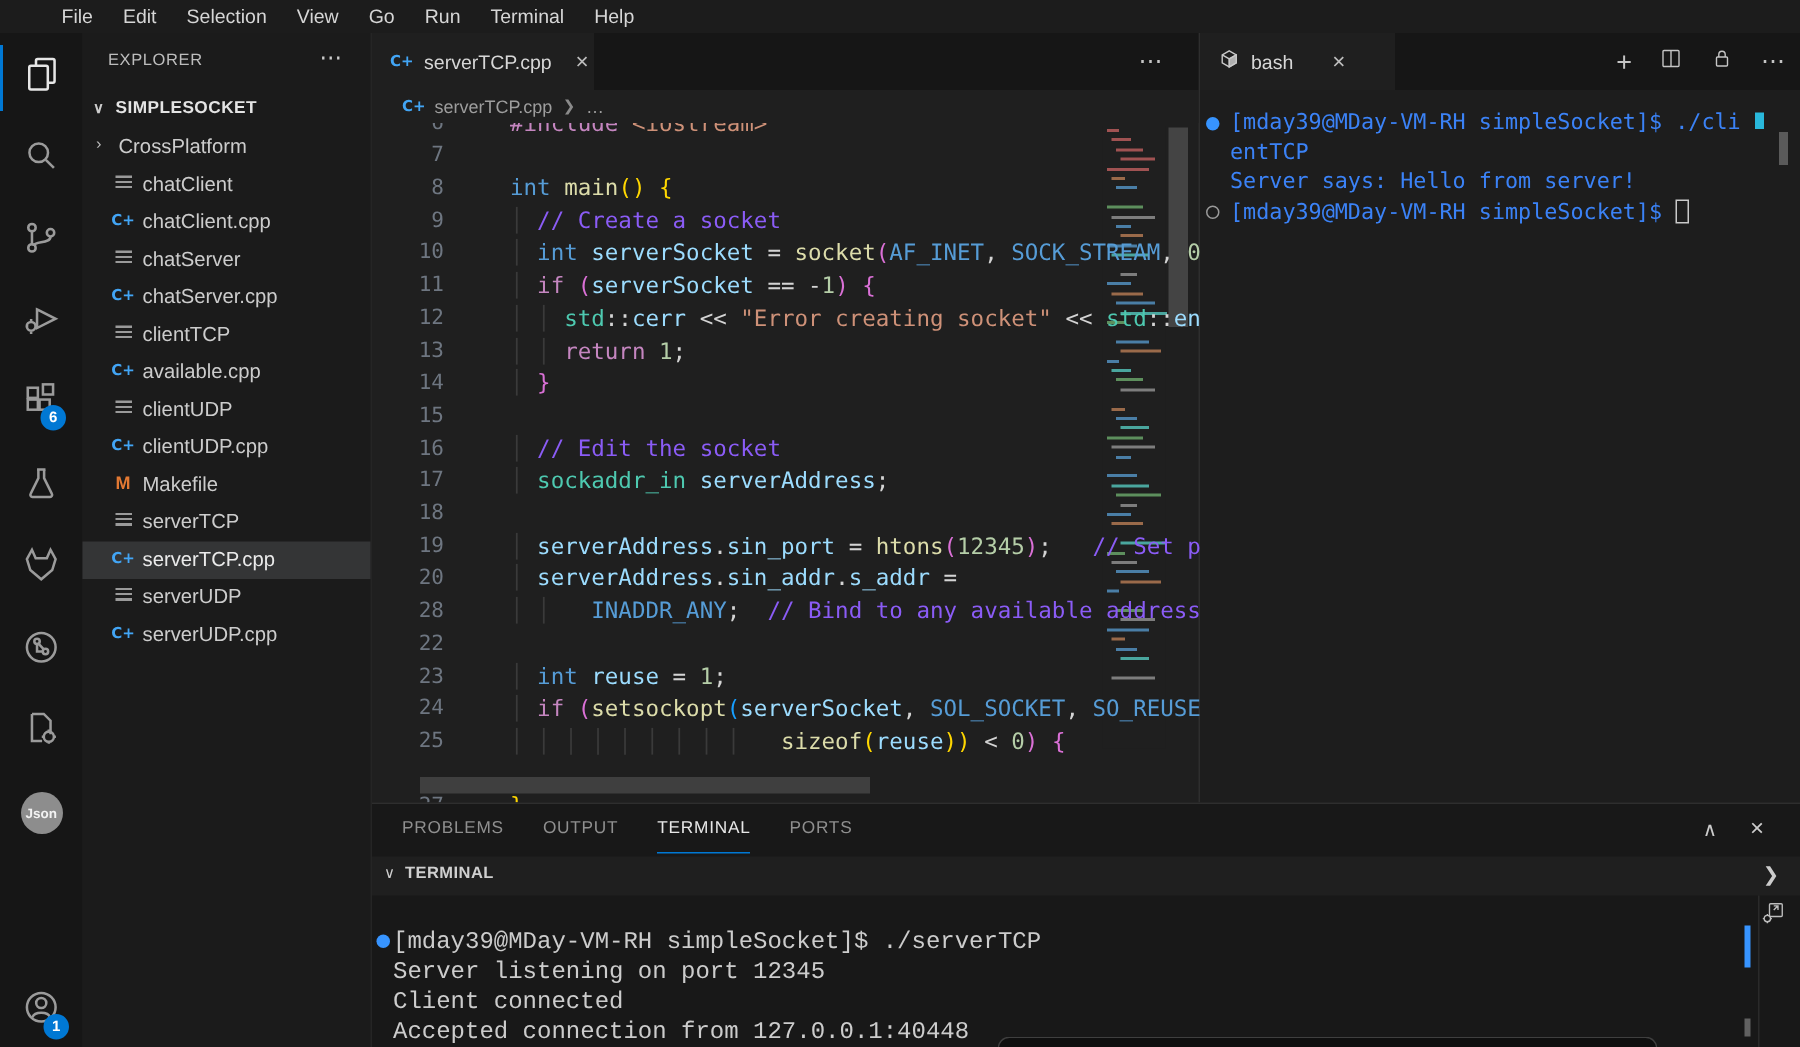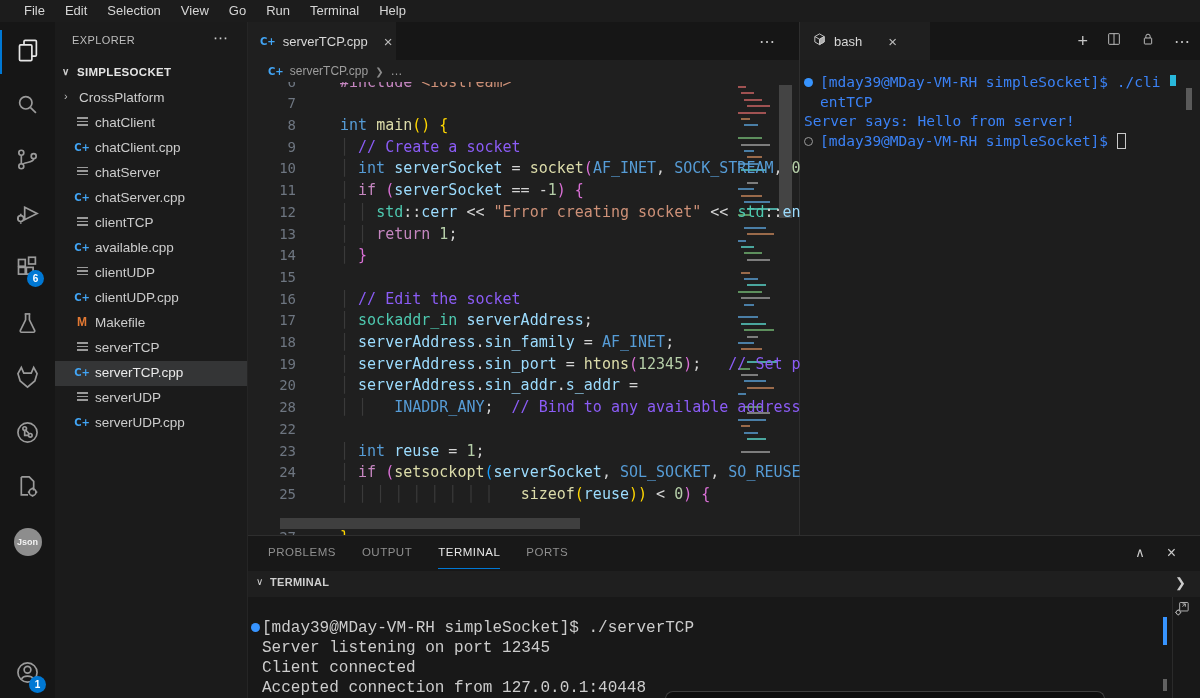--- a/index.html
+++ b/index.html
@@ -3,21 +3,21 @@
 <meta charset="utf-8">
 <style>
   * { margin:0; padding:0; box-sizing:border-box; }
   html,body { width:1200px; height:698px; background:#1f1f1f; overflow:hidden;
               font-family:"Liberation Sans", sans-serif; }
   .abs { position:absolute; }
   .app { position:relative; width:1200px; height:698px; background:#1f1f1f; }
 
   
   .titlebar { left:0; top:0; width:1200px; height:22px; background:#1c1c1c;
-              display:flex; align-items:center; padding-left:14px; }
+              display:flex; align-items:center; padding-left:31px; }
   .menu-item { color:#d6d6d6; font-size:13px; padding:0 10px; line-height:22px; cursor:default; }
 
   
   .activitybar { left:0; top:22px; width:55px; height:676px; background:#161616; }
   .ab-item { position:absolute; left:0; width:55px; height:44px; display:flex;
              align-items:center; justify-content:center; }
   .ab-item svg { stroke:#9b9b9b; fill:none; stroke-width:1.5; width:27px; height:27px; }
   .ab-item.active { border-left:2px solid #0078d4; }
   .ab-item.active svg { stroke:#e6e6e6; }
   .ab-badge { position:absolute; left:27px; top:22px; min-width:17px; height:17px;
@@ -413,21 +413,21 @@
         <div class="code-row" style="top: 32px;"><span class="gut">8</span><span class="ctext"><span class="tk-kw">int</span><span class="tk-pl"> </span><span class="tk-fn">main</span><span class="tk-b1">()</span><span class="tk-pl"> </span><span class="tk-b1">{</span></span></div>
         <div class="code-row" style="top: 53.7px;"><span class="gut">9</span><span class="ctext"><span class="tk-guide">│ </span><span class="tk-cmt">// Create a socket</span></span></div>
         <div class="code-row" style="top: 75.4px;"><span class="gut">10</span><span class="ctext"><span class="tk-guide">│ </span><span class="tk-kw">int</span><span class="tk-pl"> </span><span class="tk-var">serverSocket</span><span class="tk-pl"> = </span><span class="tk-fn">socket</span><span class="tk-b2">(</span><span class="tk-const">AF_INET</span><span class="tk-pl">, </span><span class="tk-const">SOCK_STREAM</span><span class="tk-pl">, </span><span class="tk-num">0</span><span class="tk-b2">)</span><span class="tk-pl">;</span></span></div>
         <div class="code-row" style="top: 97.1px;"><span class="gut">11</span><span class="ctext"><span class="tk-guide">│ </span><span class="tk-ctrl">if</span><span class="tk-pl"> </span><span class="tk-b2">(</span><span class="tk-var">serverSocket</span><span class="tk-pl"> == </span><span class="tk-pl">-</span><span class="tk-num">1</span><span class="tk-b2">)</span><span class="tk-pl"> </span><span class="tk-b2">{</span></span></div>
         <div class="code-row" style="top: 118.8px;"><span class="gut">12</span><span class="ctext"><span class="tk-guide">│ │ </span><span class="tk-type">std</span><span class="tk-pl">::</span><span class="tk-var">cerr</span><span class="tk-pl"> &lt;&lt; </span><span class="tk-str">"Error creating socket"</span><span class="tk-pl"> &lt;&lt; </span><span class="tk-type">std</span><span class="tk-pl">::</span><span class="tk-var">endl</span></span></div>
         <div class="code-row" style="top: 140.5px;"><span class="gut">13</span><span class="ctext"><span class="tk-guide">│ │ </span><span class="tk-ctrl">return</span><span class="tk-pl"> </span><span class="tk-num">1</span><span class="tk-pl">;</span></span></div>
         <div class="code-row" style="top: 162.2px;"><span class="gut">14</span><span class="ctext"><span class="tk-guide">│ </span><span class="tk-b2">}</span></span></div>
         <div class="code-row" style="top: 183.9px;"><span class="gut">15</span><span class="ctext"></span></div>
         <div class="code-row" style="top: 205.6px;"><span class="gut">16</span><span class="ctext"><span class="tk-guide">│ </span><span class="tk-cmt">// Edit the socket</span></span></div>
         <div class="code-row" style="top: 227.3px;"><span class="gut">17</span><span class="ctext"><span class="tk-guide">│ </span><span class="tk-type">sockaddr_in</span><span class="tk-pl"> </span><span class="tk-var">serverAddress</span><span class="tk-pl">;</span></span></div>
-        <div class="code-row" style="top: 249px;"><span class="gut">18</span><span class="ctext"><span class="tk-guide">│ </span><span class="tk-var">serverAddress</span><span class="tk-pl">.</span><span class="tk-var">sin_family</span><span class="tk-pl"> = </span><span class="tk-const">AF_INET</span><span class="tk-pl">;</span></span></div>
+        <div class="code-row" style="top: 249px;"><span class="gut">18</span></div>
         <div class="code-row" style="top: 270.7px;"><span class="gut">19</span><span class="ctext"><span class="tk-guide">│ </span><span class="tk-var">serverAddress</span><span class="tk-pl">.</span><span class="tk-var">sin_port</span><span class="tk-pl"> = </span><span class="tk-fn">htons</span><span class="tk-b2">(</span><span class="tk-num">12345</span><span class="tk-b2">)</span><span class="tk-pl">;</span><span class="tk-pl">   </span><span class="tk-cmt">// Set port</span></span></div>
         <div class="code-row" style="top: 292.4px;"><span class="gut">20</span><span class="ctext"><span class="tk-guide">│ </span><span class="tk-var">serverAddress</span><span class="tk-pl">.</span><span class="tk-var">sin_addr</span><span class="tk-pl">.</span><span class="tk-var">s_addr</span><span class="tk-pl"> =</span></span></div>
         <div class="code-row" style="top: 314.1px;"><span class="gut">28</span><span class="ctext"><span class="tk-guide">│ │   </span><span class="tk-const">INADDR_ANY</span><span class="tk-pl">;</span><span class="tk-pl">  </span><span class="tk-cmt">// Bind to any available address</span></span></div>
         <div class="code-row" style="top: 335.8px;"><span class="gut">22</span><span class="ctext"></span></div>
         <div class="code-row" style="top: 357.5px;"><span class="gut">23</span><span class="ctext"><span class="tk-guide">│ </span><span class="tk-kw">int</span><span class="tk-pl"> </span><span class="tk-var">reuse</span><span class="tk-pl"> = </span><span class="tk-num">1</span><span class="tk-pl">;</span></span></div>
         <div class="code-row" style="top: 379.2px;"><span class="gut">24</span><span class="ctext"><span class="tk-guide">│ </span><span class="tk-ctrl">if</span><span class="tk-pl"> </span><span class="tk-b2">(</span><span class="tk-fn">setsockopt</span><span class="tk-b3">(</span><span class="tk-var">serverSocket</span><span class="tk-pl">, </span><span class="tk-const">SOL_SOCKET</span><span class="tk-pl">, </span><span class="tk-const">SO_REUSEADDR</span></span></div>
         <div class="code-row" style="top: 400.9px;"><span class="gut">25</span><span class="ctext"><span class="tk-guide">│ │ │ │ │ │ │ │ │ </span><span class="tk-pl">  </span><span class="tk-fn">sizeof</span><span class="tk-b1">(</span><span class="tk-var">reuse</span><span class="tk-b1">))</span><span class="tk-pl"> &lt; </span><span class="tk-num">0</span><span class="tk-b2">)</span><span class="tk-pl"> </span><span class="tk-b2">{</span></span></div>
         <div class="code-row" style="top: 444.3px;"><span class="gut">27</span><span class="ctext"><span class="tk-b1">}</span></span></div>
       </div>
   </div>
@@ -460,21 +460,21 @@
             </svg>
         </span>
         <span>⋯</span>
       </div>
     </div>
     <div class="rterm" id="rterm">
         <div class="dot-run" style="left: 4px; top: 18px;"></div>
         <div class="term-row" style="left: 20px; top: 14px;">[mday39@MDay-VM-RH simpleSocket]$ ./cli</div>
         <div class="cyan-mark" style="left: 370px; top: 15px;"></div>
         <div class="term-row" style="left: 20px; top: 33.6px;">entTCP</div>
-        <div class="term-row" style="left: 4px; top: 53.2px;">Server says: Hello from server!</div>
+        <div class="term-row" style="left: 20px; top: 53.2px;">Server says: Hello from server!</div>
         <div class="dot-prompt" style="left: 4px; top: 76.8px;"></div>
         <div class="term-row" style="left: 20px; top: 72.8px;">[mday39@MDay-VM-RH simpleSocket]$ <span class="cursor-box"></span></div>
       </div>
     <div class="r-scrollthumb"></div>
   </div>
 
   <div class="abs panel">
     <div class="panel-tabs" id="paneltabs">
         <div class="ptab">PROBLEMS</div>
         <div class="ptab">OUTPUT</div>

